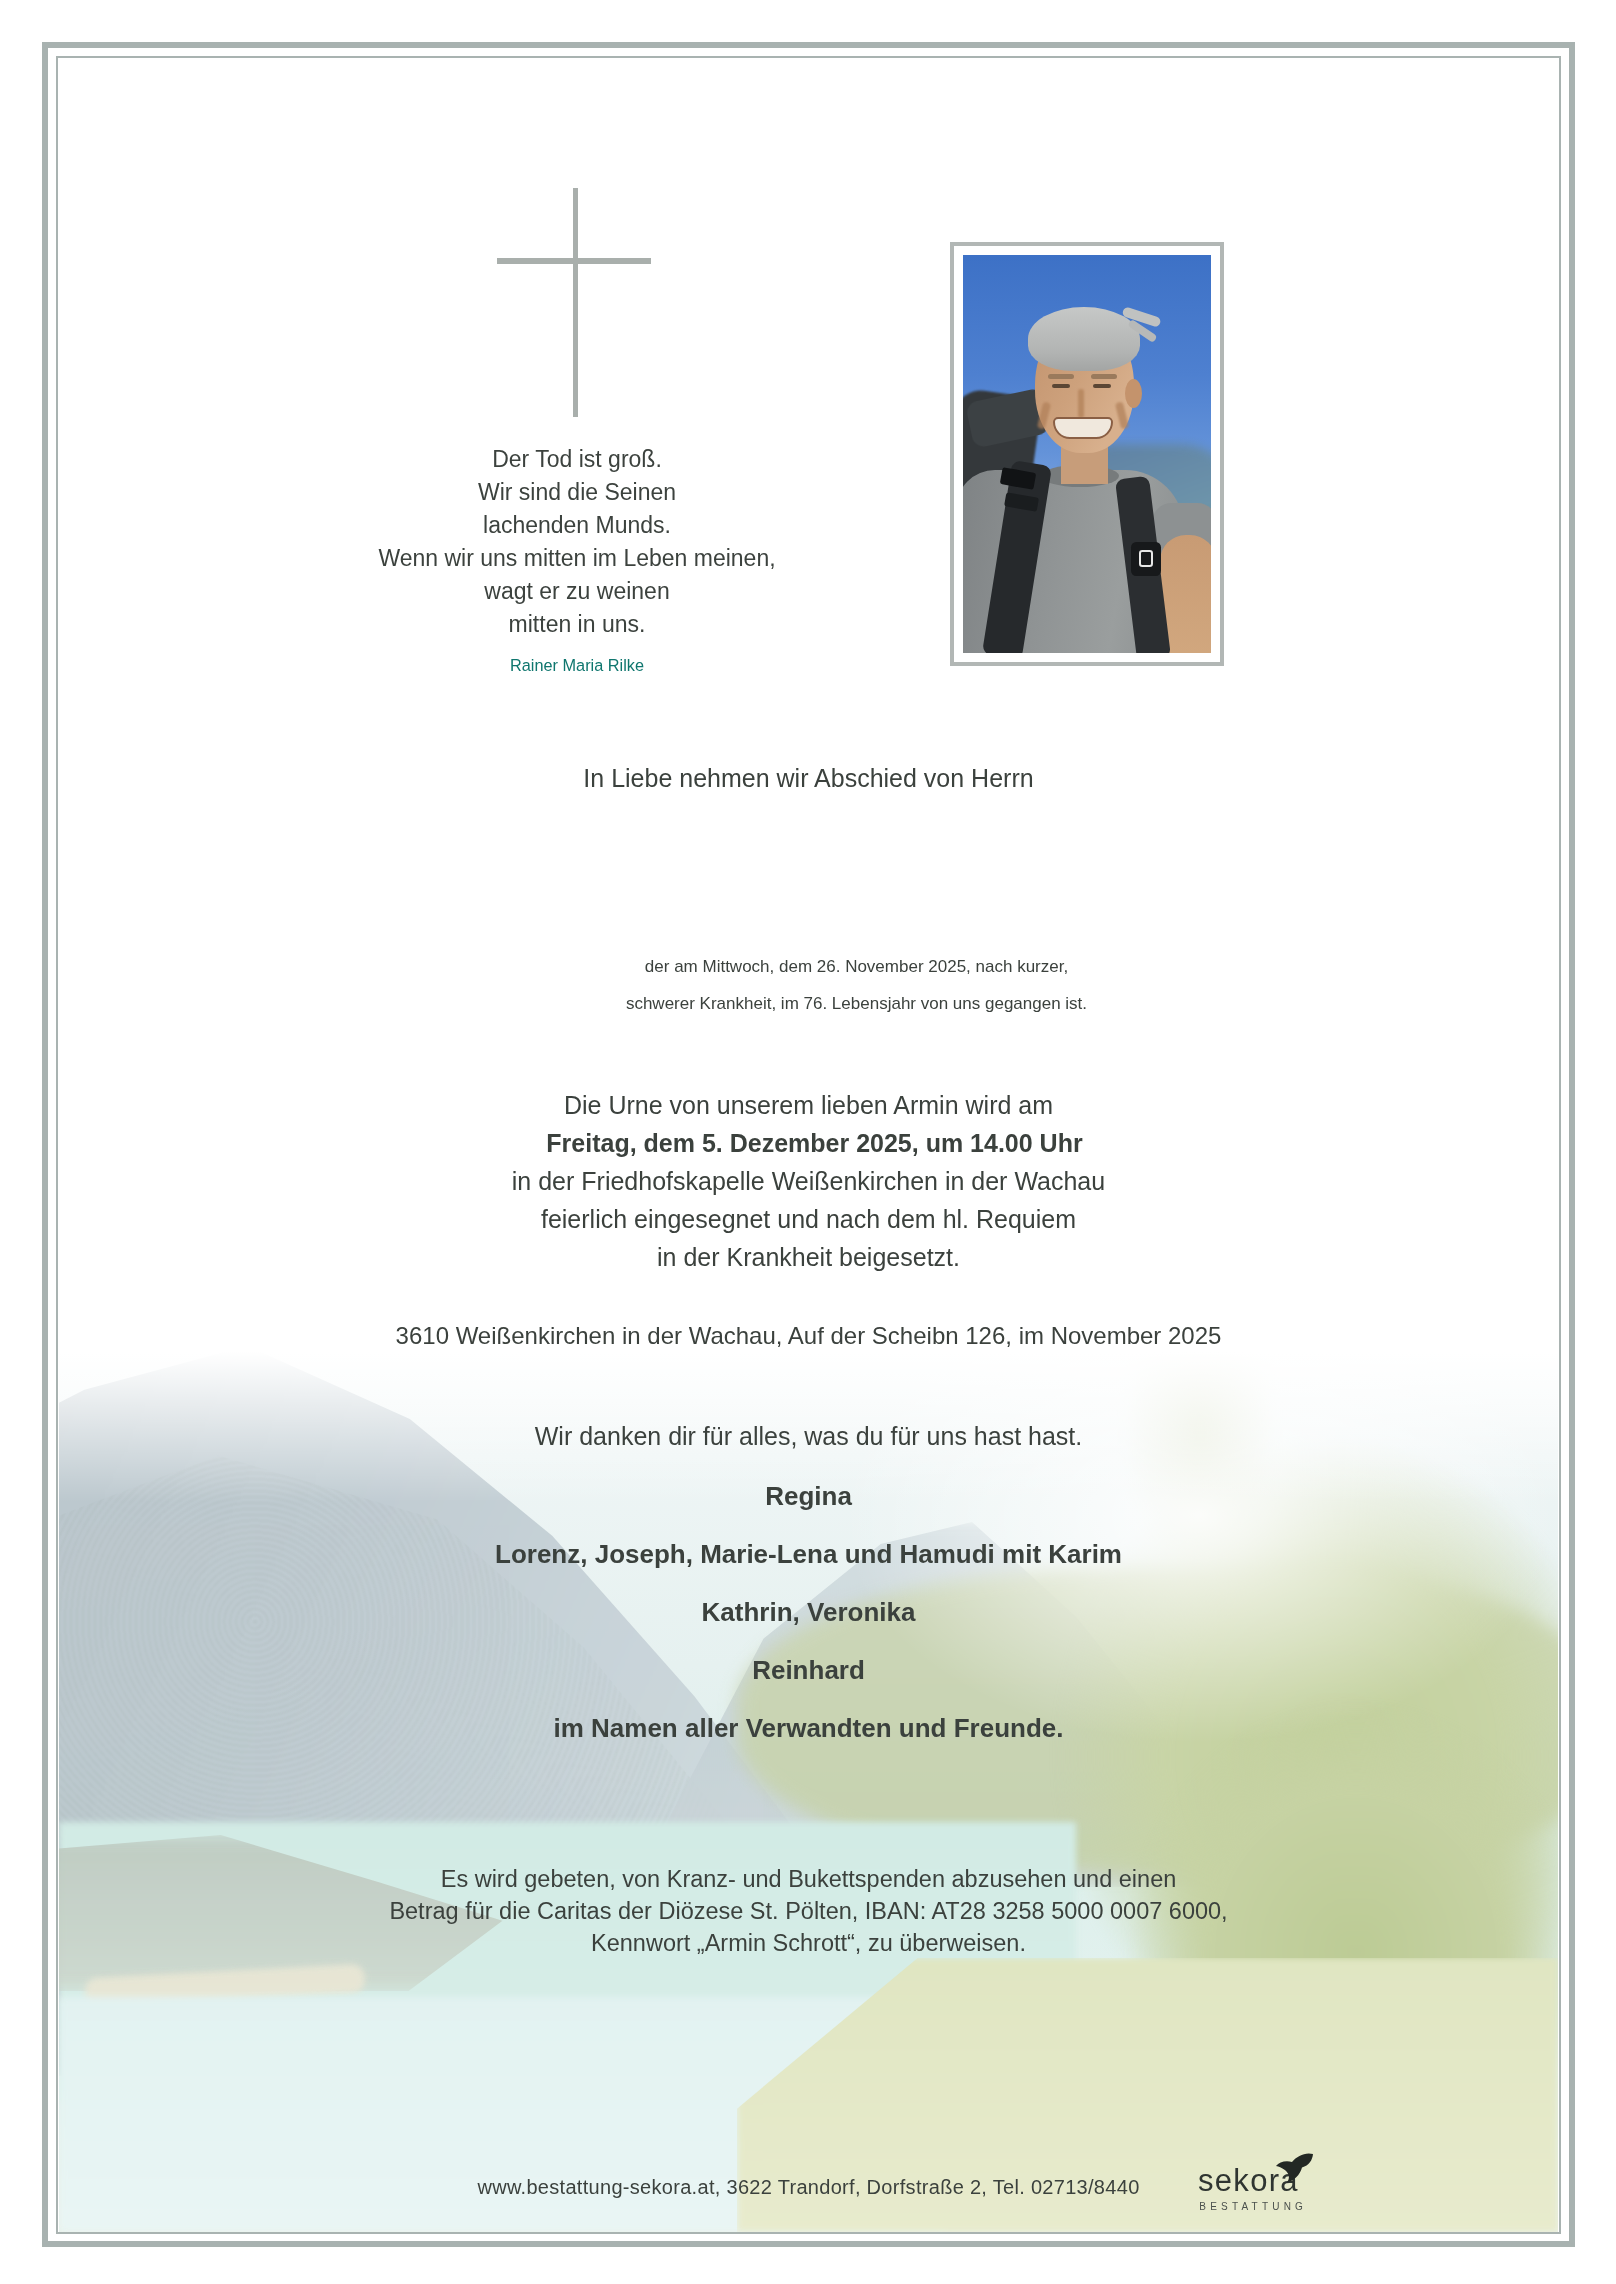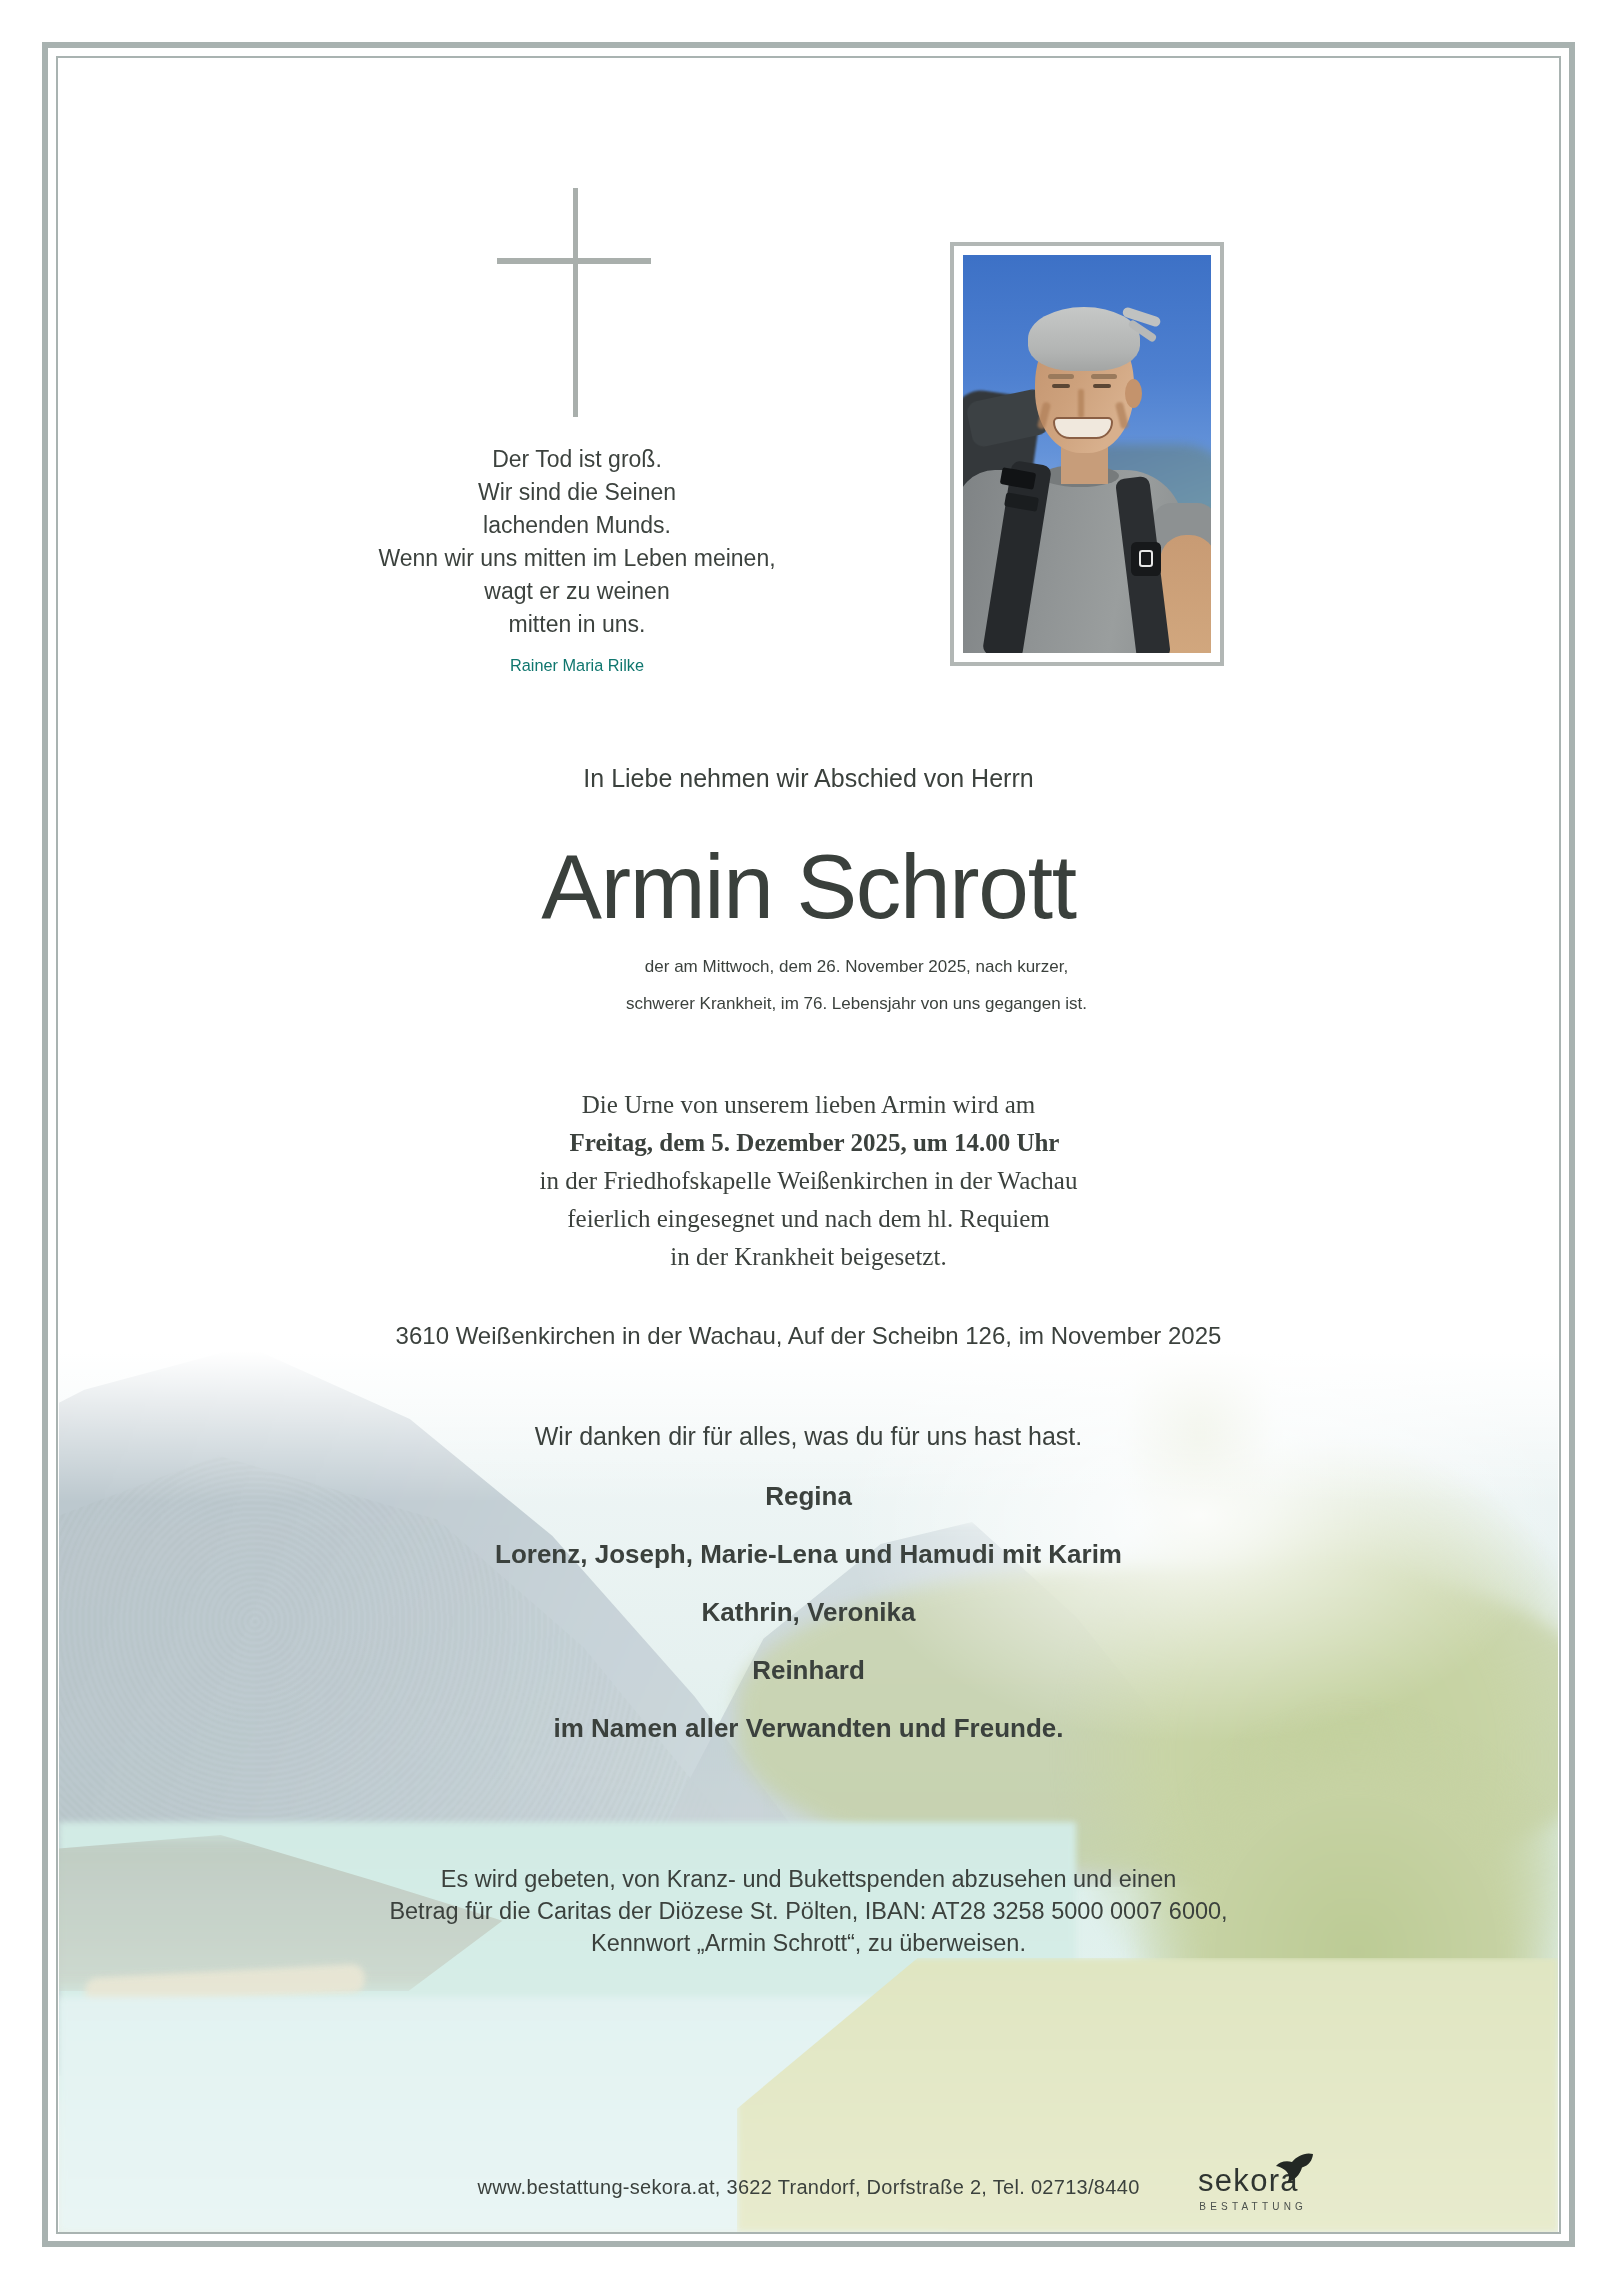--- a/index.html
+++ b/index.html
@@ -102,21 +102,21 @@
   .cross-h{position:absolute;left:497px;top:258px;width:154px;height:5.9px;background:#a9afac;}
 
   
   .tblock{position:absolute;left:0;width:1617px;text-align:center;}
   .poem{position:absolute;left:186px;width:782px;text-align:center;top:443px;
         font-size:23px;line-height:33px;color:#3c423e;}
   .poem-author{font-size:16.3px;margin-top:7.8px;color:#0f766e;}
   .intro-line{top:764px;font-size:25px;}
   .deceased-title{top:833px;font-size:91px;line-height:107px;letter-spacing:-1.3px;color:#3a403c;}
   .death-block{top:948px;font-size:17px;line-height:37px;padding-left:48px;}
-  .ceremony-block{top:1086px;font-size:25px;line-height:38px;font-family:Liberation Serif, serif;}
+  .ceremony-block{top:1086px;font-size:25px;line-height:38px;}
   .bold{font-weight:bold;margin-left:12px;}
   .address-line{top:1322px;font-size:24px;}
   .thanks-line{top:1422px;font-size:25px;}
   .mourners{top:1480px;font-size:26px;font-weight:bold;}
   .mourners div{line-height:33px;margin-bottom:25px;}
   .donation-block{top:1863px;font-size:23.5px;line-height:32px;}
   .footer-line{top:2176px;font-size:20px;letter-spacing:0.3px;}
 
   
   .logo{position:absolute;left:1198px;top:2159px;width:124px;height:65px;}
@@ -229,21 +229,20 @@
     <div>Der Tod ist groß.</div>
     <div>Wir sind die Seinen</div>
     <div>lachenden Munds.</div>
     <div>Wenn wir uns mitten im Leben meinen,</div>
     <div>wagt er zu weinen</div>
     <div>mitten in uns.</div>
     <div class="poem-author">Rainer Maria Rilke</div>
   </div>
 
   <div class="tblock intro-line">In Liebe nehmen wir Abschied von Herrn</div>
-  <div class="tblock deceased-title">Armin Schrott</div>
   <div class="tblock death-block">
     <div>der am Mittwoch, dem 26. November 2025, nach kurzer,</div>
     <div>schwerer Krankheit, im 76. Lebensjahr von uns gegangen ist.</div>
   </div>
 
   <div class="tblock ceremony-block">
     <div>Die Urne von unserem lieben Armin wird am</div>
     <div class="bold">Freitag, dem 5. Dezember 2025, um 14.00 Uhr</div>
     <div>in der Friedhofskapelle Weißenkirchen in der Wachau</div>
     <div>feierlich eingesegnet und nach dem hl. Requiem</div>

